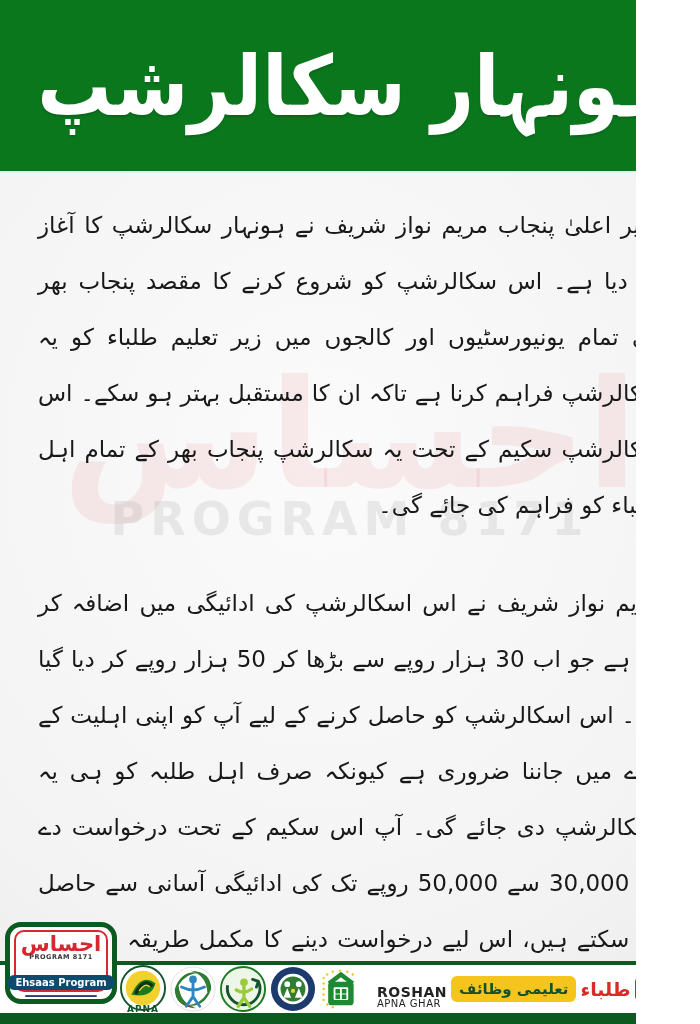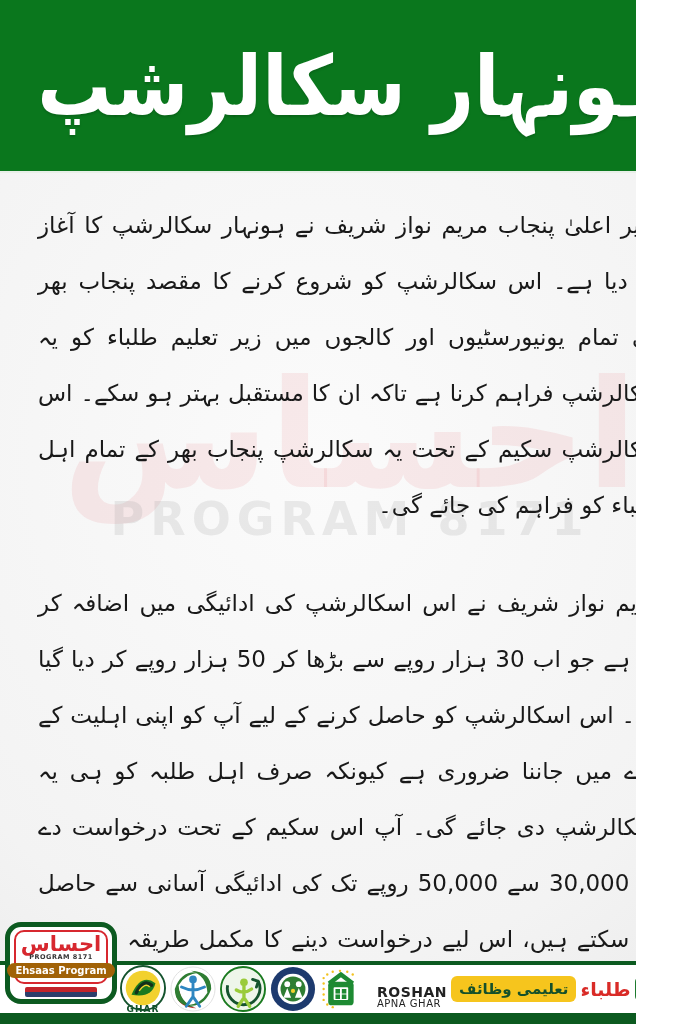--- a/index.html
+++ b/index.html
@@ -72,21 +72,21 @@
     padding:3px 4px 2px 4px;
   }
   .ehsaas-inner {
     width:100%; flex:1; border:2px solid #d7282f; border-radius:10px;
     display:flex; flex-direction:column; align-items:center; justify-content:flex-start;
     padding-top:1px;
   }
   .ehsaas-urdu { color:#d7282f; font-weight:bold; font-size:21px; line-height:22px; direction:rtl; }
   .ehsaas-sub  { color:#333; font-weight:bold; font-size:6.5px; letter-spacing:0.5px; margin-top:-2px; }
   .ehsaas-pill {
-    margin-top:2px; background:#a16207; color:#fff; font-weight:bold; font-size:10px;
+    margin-top:14px; background:#0c4a6e; color:#fff; font-weight:bold; font-size:10px;
     border-radius:9px; padding:2px 8px; white-space:nowrap;
   }
   .ehsaas-ribbon { width:76%; height:5px; background:#c2242b; border-radius:2px 2px 0 0; margin-top:3px; }
   .ehsaas-ribbon2 { width:76%; height:5px; background:#2c3e6b; border-radius:0 0 2px 2px; }
 
   
   .circle-logo { width:46px; height:46px; flex:0 0 auto; }
   .bisp-group { display:flex; flex-direction:column; align-items:center; width:50px; }
   .bisp-label { font-size:9px; font-weight:bold; color:#14532d; margin-top:-7px; letter-spacing:1px; }
 
@@ -143,21 +143,21 @@
     <div class="footer-row">
 
       <div class="bisp-group">
         <svg class="circle-logo" viewBox="0 0 48 48">
           <circle cx="24" cy="24" r="23" fill="#ffffff" stroke="#14532d" stroke-width="2"></circle>
           <circle cx="24" cy="24" r="18" fill="#f2d12e"></circle>
           <path d="M12 31 Q22 8 37 19 Q33 35 12 31 Z" fill="#1a7a1f"></path>
           <path d="M17 29 Q24 14 33 21" stroke="#12301a" stroke-width="3.5" fill="none" stroke-linecap="round"></path>
           <path d="M20 27 Q26 18 31 23" stroke="#f2d12e" stroke-width="1.5" fill="none"></path>
         </svg>
-        <div class="bisp-label">GHAR</div>
+        <div class="bisp-label">APNA</div>
       </div>
 
       <svg class="circle-logo" viewBox="0 0 48 48">
         <circle cx="24" cy="24" r="23" fill="#ffffff" stroke="#e0e0e0" stroke-width="1"></circle>
         <path d="M6 30 Q10 44 28 44 Q12 40 10 26 Z" fill="#c62828"></path>
         <path d="M5 24 Q5 42 26 43 Q10 38 9 20 Q16 8 30 7 Q12 4 5 24 Z" fill="#2e7d32"></path>
         <path d="M43 24 Q43 6 22 5 Q38 10 39 28 Q32 40 18 41 Q36 44 43 24 Z" fill="#2e7d32"></path>
         <circle cx="24" cy="14" r="4" fill="#2e86c1"></circle>
         <path d="M24 18 L24 32 M12 22 Q24 28 36 22 M24 32 L17 42 M24 32 L31 42" stroke="#2e86c1" stroke-width="3" fill="none" stroke-linecap="round"></path>
       </svg>

